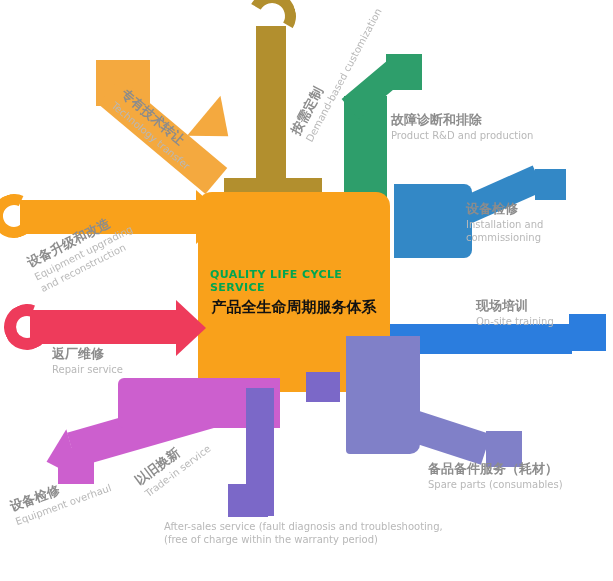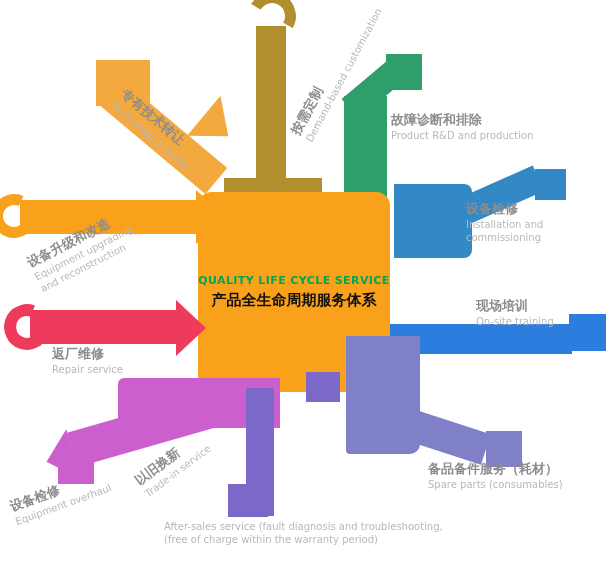--- a/index.html
+++ b/index.html
@@ -7,21 +7,21 @@
           font-family:"DejaVu Sans",sans-serif;}
   .p{position:absolute;}
   .ring{position:absolute;border-radius:50%;box-sizing:border-box;background:transparent;}
   .tri{position:absolute;width:0;height:0;}
   .lbl{position:absolute;z-index:10;line-height:1.3;white-space:nowrap;}
   .zh{font-weight:bold;font-size:13px;color:#8C8C8C;}
   .en{font-size:10px;color:#B8B8B8;}
   .center{position:absolute;left:198px;top:192px;width:192px;height:200px;background:#F9A11B;
           border-radius:14px;z-index:3;display:flex;flex-direction:column;justify-content:center;
           align-items:center;gap:4px;}
-  .center .t-en{font-size:11px;font-weight:bold;color:#00A651;letter-spacing:.4px;}
+  .center .t-en{font-size:11px;font-weight:bold;color:#00A651;letter-spacing:.4px;margin-left:12px;}
   .center .t-zh{font-size:15px;font-weight:bold;color:#111;font-family:Liberation Mono, monospace;}
   .z1{z-index:1}.z2{z-index:2}.z4{z-index:4}
 </style>
 </head>
 <body>
 
 <div class="canvas">
 
   <div>
     <div class="ring z1" style="left:248px;top:-8px;width:48px;height:48px;border:11px solid #B28F2E;border-left-color:transparent;border-bottom-color:transparent;transform:rotate(-15deg);"></div>

